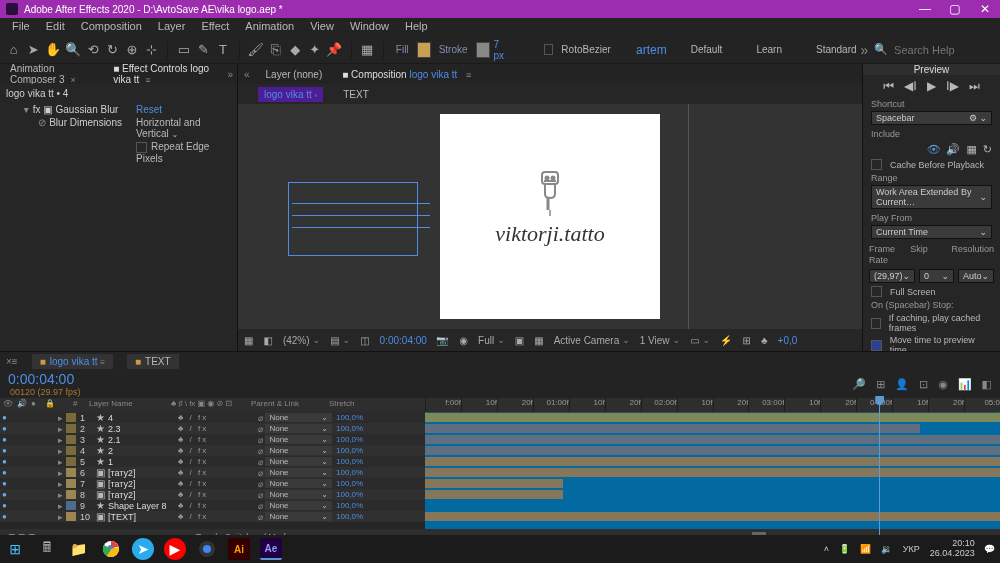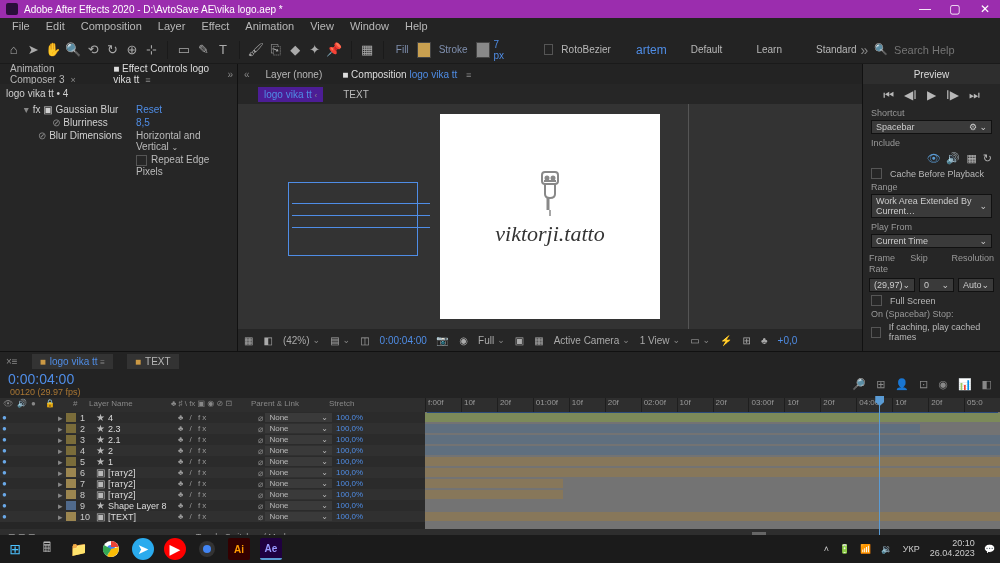--- a/index.html
+++ b/index.html
@@ -81,21 +81,21 @@
 .tl-tab.active { color: #4f8de6; }
 .tl-tab .dot { color: #cc9944; margin-right: 4px; }
 .tl-header { height: 28px; display: flex; align-items: center; padding: 0 8px; gap: 8px; }
 .tl-timecode { color: #4f8de6; font-size: 14px; }
 .tl-framecode { color: #aa7733; font-size: 9px; margin-left: 2px; }
 .tl-search { margin-left: auto; display: flex; gap: 10px; font-size: 11px; }
 .tl-search span { color: #888; }
 
 .tl-body { flex: 1; display: flex; }
 .tl-left { width: 425px; background: #262626; overflow: hidden; }
-.tl-right { flex: 1; background: #737373; position: relative; }
+.tl-right { flex: 1; background: #0369a1; position: relative; text-align: right; }
 
 .tl-colheader { height: 14px; background: #2e2e2e; display: flex; font-size: 8px; color: #888; padding-left: 0; }
 .tl-colheader > div { padding: 1px 3px; }
 
 .tl-layer { height: 11px; display: flex; align-items: center; font-size: 9px; background: #2b2b2b; }
 .tl-layer.alt { background: #303030; }
 .tl-cell { padding: 0 2px; display: flex; align-items: center; overflow: hidden; white-space: nowrap; }
 .eye { width: 14px; text-align: center; color: #6aa9e9; font-size: 8px; }
 .lock { width: 14px; }
 .colorbox { width: 10px; height: 9px; }
@@ -205,24 +205,20 @@
       <div class="panel-tab active"><span>■ </span><span>Effect Controls logo vika tt</span><span class="close">≡</span></div>
       <span style="margin-left:auto;padding:0 4px;color:#888">»</span>
     </div>
     <div class="panel-body">
       <div class="ec-title">logo vika tt • 4</div>
       <div class="ec-row">
         <div class="name"><span class="twirl">▾</span>fx ▣ <span>Gaussian Blur</span></div>
         <div class="val">Reset</div>
       </div>
       <div class="ec-row" style="padding-left:18px">
-        <div class="name"><span style="color:#888">⊘ </span><span>Blurriness</span></div>
-        <div class="val">8,5</div>
-      </div>
-      <div class="ec-row" style="padding-left:18px">
         <div class="name"><span style="color:#888">⊘ </span><span>Blur Dimensions</span></div>
         <div class="val val-dim"><span>Horizontal and Vertical</span> <span style="font-size:8px">⌄</span></div>
       </div>
       <div class="ec-row" style="padding-left:18px">
         <div class="name">&nbsp;</div>
         <div class="val val-dim"><span class="cb"></span><span>Repeat Edge Pixels</span></div>
       </div>
     </div>
   </div>
 
@@ -360,20 +356,24 @@
     <div class="rp-check">
         <span class="cb"></span>
         <span>Full Screen</span>
       </div>
     <div class="rp-row">
         <span class="rp-label">On (Spacebar) Stop:</span>
       </div>
     <div class="rp-check">
         <span class="cb"></span>
         <span>If caching, play cached frames</span>
+      </div>
+    <div class="rp-check">
+        <span class="cb checked"></span>
+        <span>Move time to preview time</span>
       </div>
   </div>
 </div>
 
 <div class="timeline-area">
   <div class="tl-tabs">
     <span style="color:#888">×≡</span>
     <span class="tl-tab active"><span class="dot">■</span><span>logo vika tt</span> <span style="color:#888;font-size:8px">≡</span></span>
     <span class="tl-tab"><span class="dot">■</span><span>TEXT</span></span>
   </div>

